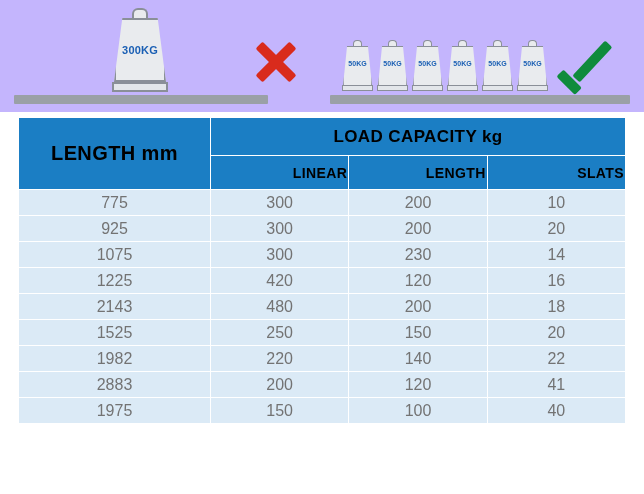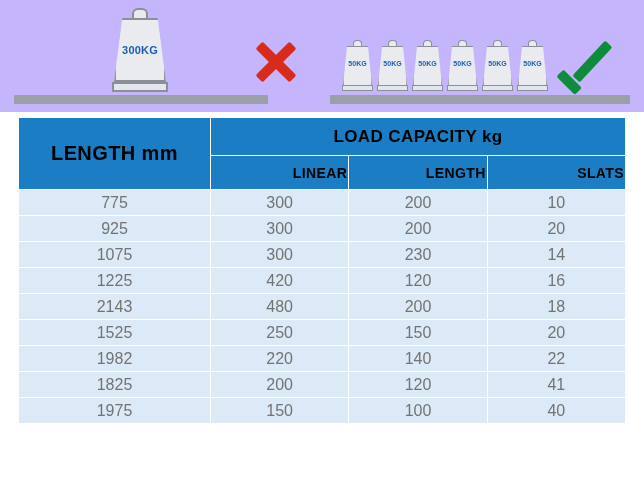--- a/index.html
+++ b/index.html
@@ -349,21 +349,21 @@
         <td>150</td>
         <td>20</td>
       </tr>
       <tr>
         <td class="len">1982</td>
         <td>220</td>
         <td>140</td>
         <td>22</td>
       </tr>
       <tr>
-        <td class="len">1825</td>
+        <td class="len">2883</td>
         <td>200</td>
         <td>120</td>
         <td>41</td>
       </tr>
       <tr>
         <td class="len">1975</td>
         <td>150</td>
         <td>100</td>
         <td>40</td>
       </tr>

